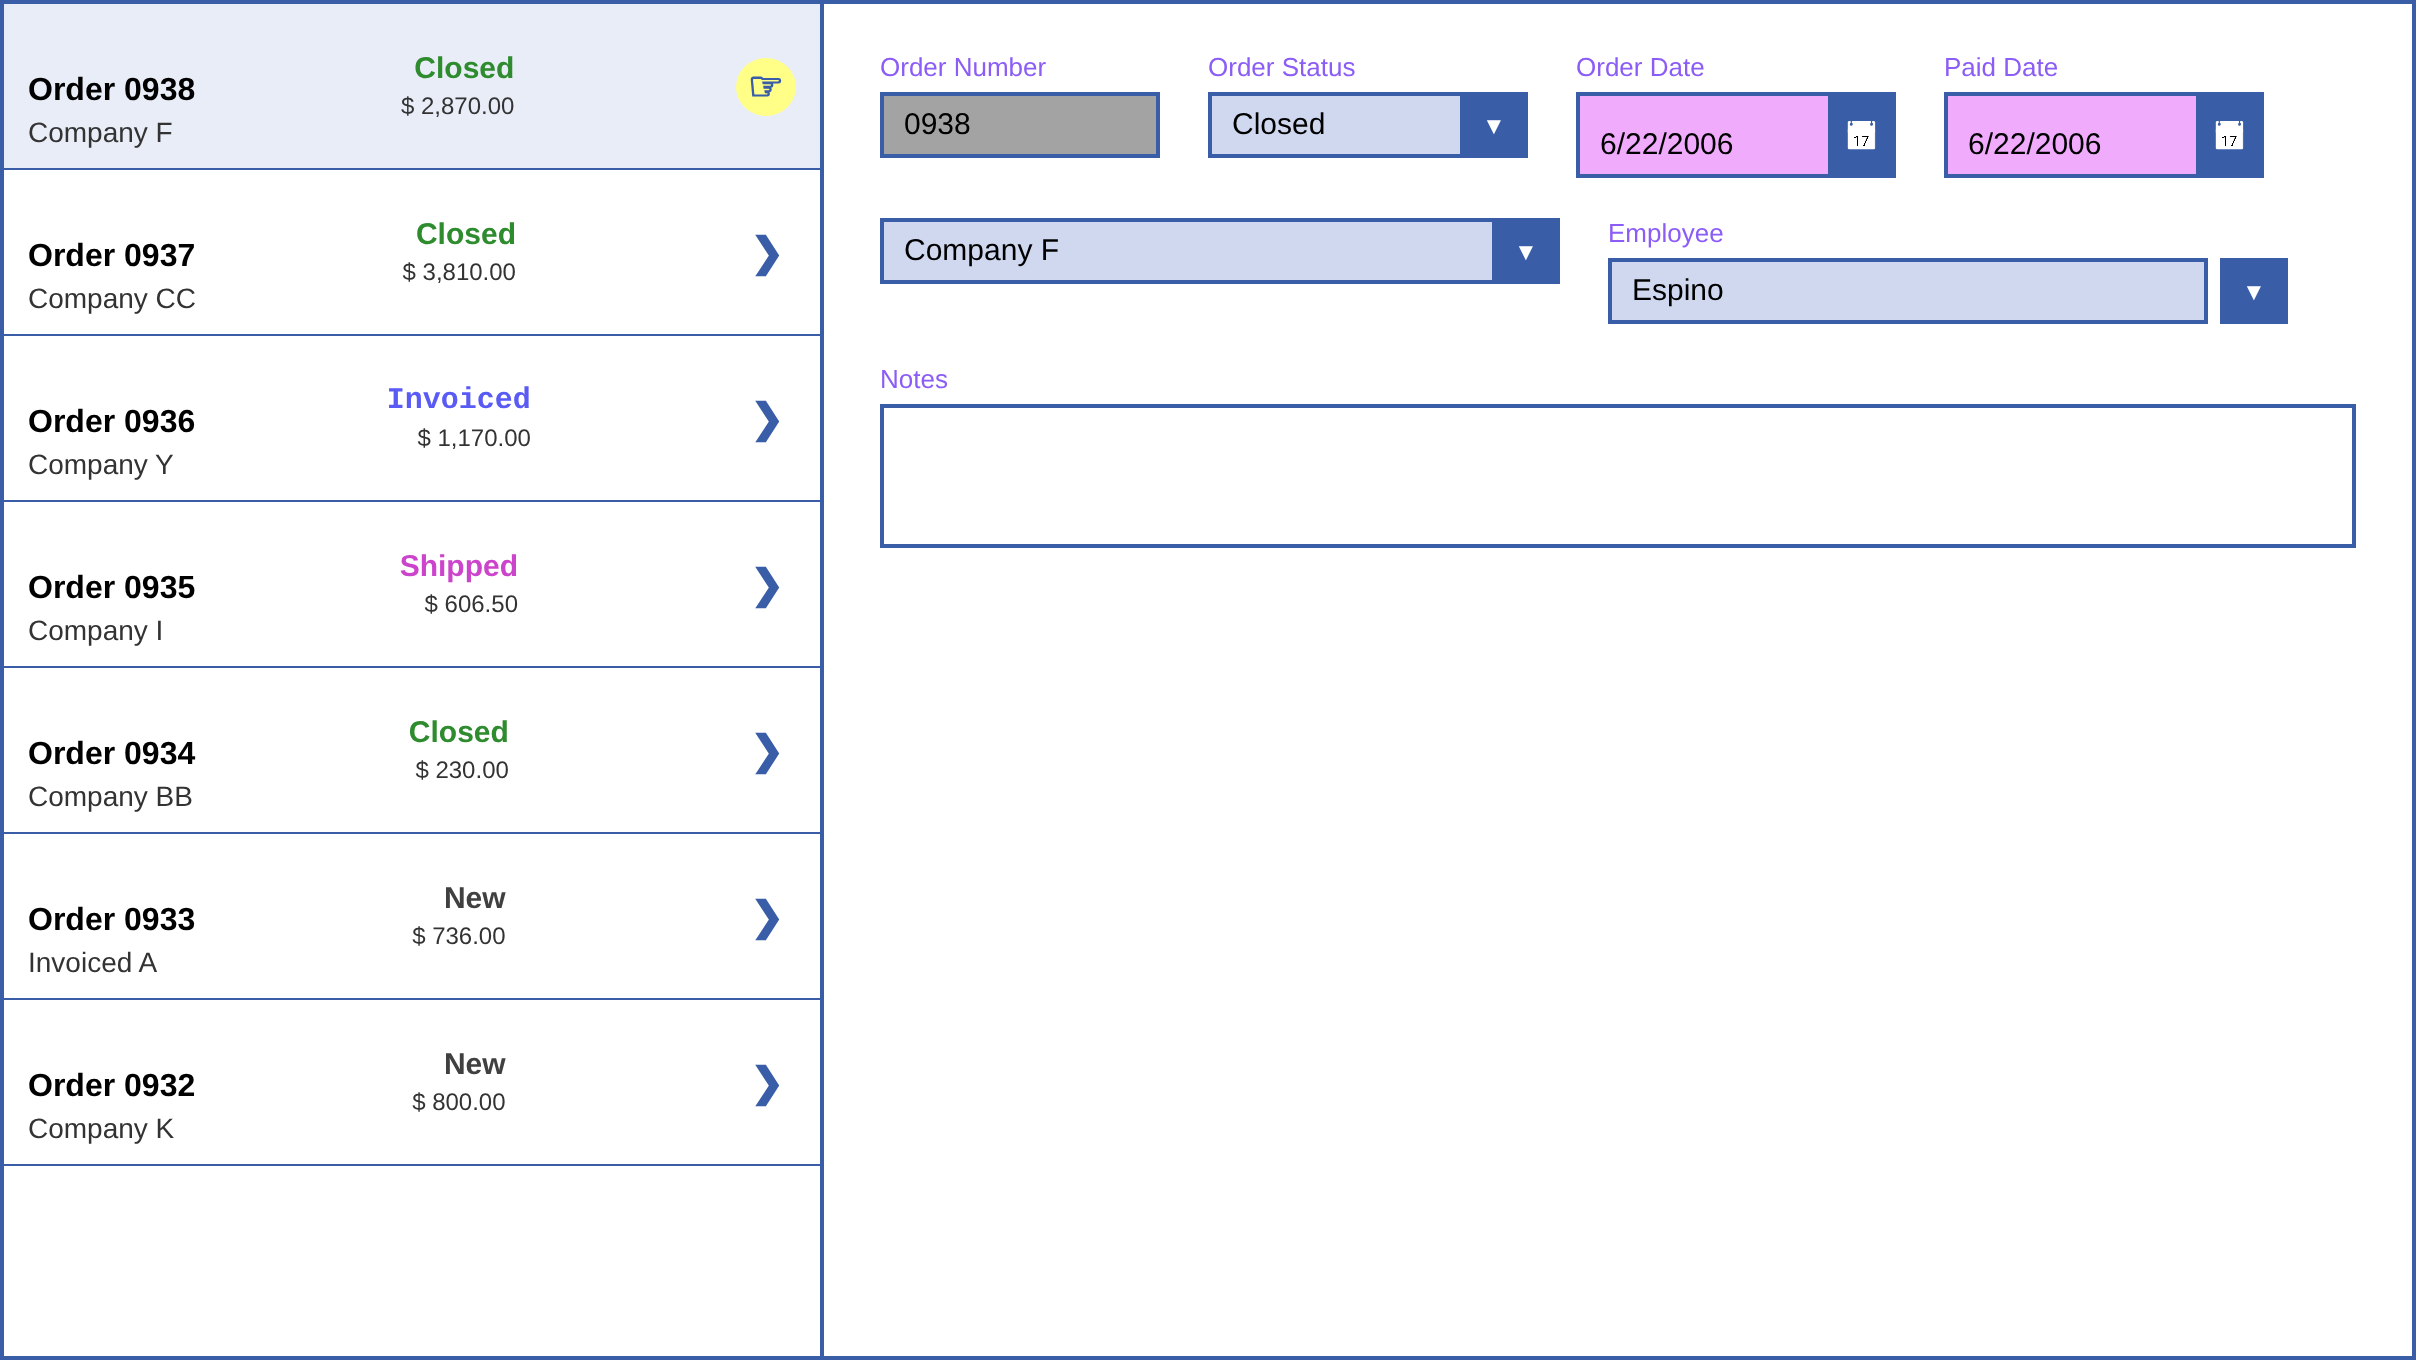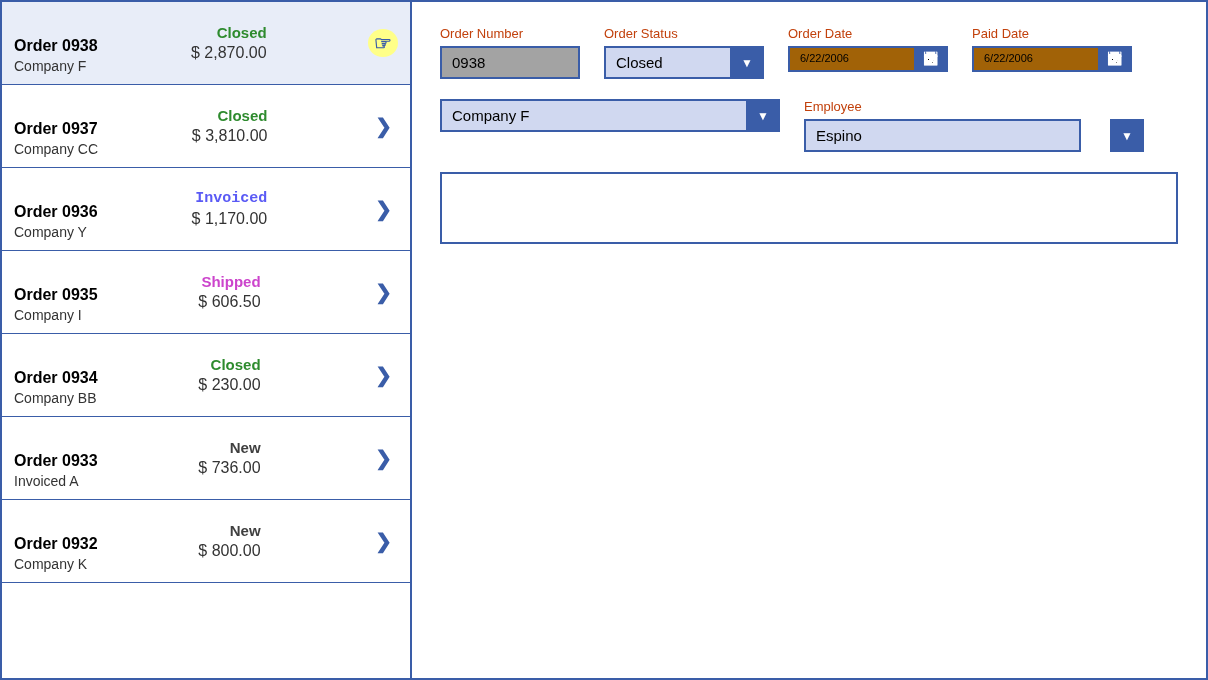--- a/index.html
+++ b/index.html
@@ -80,21 +80,21 @@
       font-size: 15px;
       font-weight: bold;
     }
 
     .status-closed { color: #2e8b2e; }
     .status-invoiced { color: #5a5af5; font-family: Liberation Mono, monospace; }
     .status-shipped { color: #cc44cc; }
     .status-new { color: #404040; }
 
     .order-amount {
-      font-size: 16px;
+      font-size: 12px;
       color: #333;
     }
 
     .chevron-btn {
       background: none;
       border: none;
       cursor: pointer;
       color: #3a5da8;
       font-size: 20px;
       font-weight: bold;
@@ -128,21 +128,21 @@
     }
 
     .form-group {
       display: flex;
       flex-direction: column;
       gap: 5px;
     }
 
     .form-label {
       font-size: 13px;
-      color: #c2410c;
+      color: #8b5cf6;
       font-weight: normal;
     }
 
     .form-input {
       border: 2px solid #3a5da8;
       padding: 6px 10px;
       font-size: 15px;
       outline: none;
       color: #000;
       background: #a3a3a3;
@@ -190,25 +190,25 @@
     }
 
     .date-input-wrap {
       position: relative;
       width: 160px;
     }
 
     .date-input-wrap input {
       width: 160px;
       border: 2px solid #3a5da8;
-      padding: 4px 36px 6px 10px;
-      font-size: 11px;
-      outline: none;
-      color: #000;
-      background: #a16207;
+      padding: 16px 36px 6px 10px;
+      font-size: 15px;
+      outline: none;
+      color: #000;
+      background: #f0abfc;
     }
 
     .date-icon {
       position: absolute;
       right: 0;
       top: 0;
       bottom: 0;
       width: 34px;
       background: #3a5da8;
       display: flex;
@@ -242,21 +242,21 @@
     }
 
     .employee-select-wrap {
       position: relative;
       width: 340px;
     }
 
     .employee-select-wrap select {
       appearance: none;
       -webkit-appearance: none;
-      width: 277px;
+      width: 300px;
       border: 2px solid #3a5da8;
       padding: 6px 36px 6px 10px;
       font-size: 15px;
       background: #d0d8f0;
       color: #000;
       outline: none;
       cursor: pointer;
     }
 
     .notes-textarea {
@@ -420,18 +420,19 @@
               <option>Fuller</option>
               <option>Leverling</option>
               <option>Peacock</option>
             </select>
             <div class="select-arrow"></div>
           </div>
         </div>
       </div>
 
       <div class="form-group full-width">
+        <label class="form-label">Notes</label>
         <textarea class="notes-textarea" style=""></textarea>
       </div>
 
     </div>
   </div>
 </div>
 
 </body></html>

